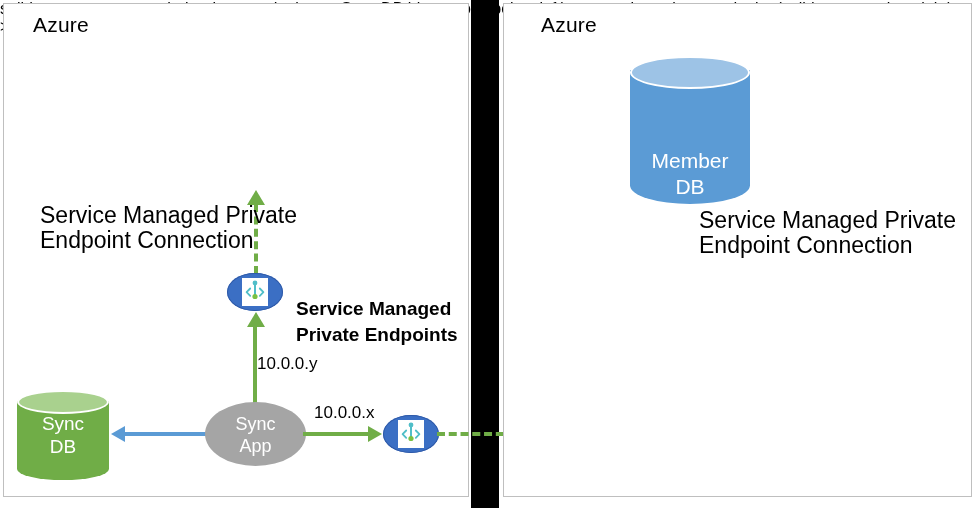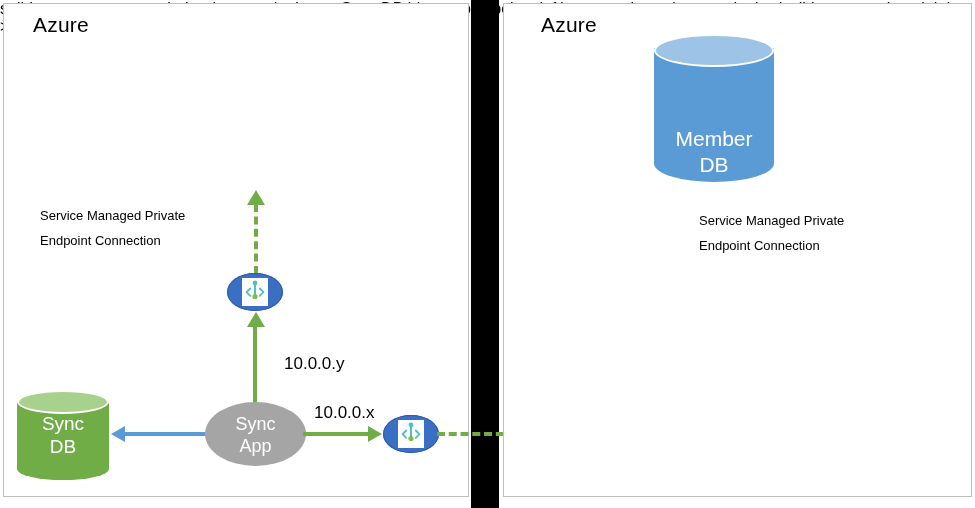--- a/index.html
+++ b/index.html
@@ -62,21 +62,21 @@
     white-space:pre-line;
   }
 
   
   #hub-db{ left:196px; top:44px; width:120px; height:148px; }
   #hub-db .cyl-body{ top:14px; height:134px; background:#5B9BD5; }
   #hub-db .cyl-top{ height:33px; background:#9DC3E6; }
   #hub-db .cyl-label{ top:106px; }
 
   
-  #member-db{ left:630px; top:34px; width:120px; height:148px;margin-left:24px; }
+  #member-db{ left:630px; top:56px; width:120px; height:148px; }
   #member-db .cyl-body{ top:14px; height:134px; background:#5B9BD5; }
   #member-db .cyl-top{ height:33px; background:#9DC3E6; }
   #member-db .cyl-label{ top:92px; }
 
   
   #sync-db{ left:17px; top:390px; width:92px; height:90px; }
   #sync-db .cyl-body{ top:11px; height:79px; background:#70AD47; }
   #sync-db .cyl-top{ height:24px; background:#A9D18E; }
   #sync-db .cyl-label{ top:22px; font-size:19px; line-height:23px; }
 
@@ -144,21 +144,21 @@
     position:absolute;
     width:0;height:0;
     border-top:8px solid transparent;
     border-bottom:8px solid transparent;
     border-right:14px solid #5B9BD5;
   }
 
   
   .note{
     position:absolute;
-    font-size:13px;
+    font-size:23px;
     line-height:25px;
     color:#000000;
     white-space:pre-line;
   }
   .note-bold{
     position:absolute;
     font-size:19px;
     line-height:26px;
     color:#000000;
     font-weight:bold;
@@ -199,22 +199,24 @@
         <path d="M7.2 9.5 L3.6 13.2 L7.2 16.9" fill="none" stroke="#50BEC8" stroke-width="1.8" stroke-linecap="round" stroke-linejoin="round"></path>
         <path d="M16.8 9.5 L20.4 13.2 L16.8 16.9" fill="none" stroke="#50BEC8" stroke-width="1.8" stroke-linecap="round" stroke-linejoin="round"></path>
       </svg>
     </div>
   </div>
 
    solid green arrow up to hub private endpoint --&gt;
   <div class="arrow-up" style="left:247px; top:312px;"></div>
   <div class="v-solid" style="left:253px; top:325px; height:84px;"></div>
 
-
-  <div class="ip-label" style="left:284px; top:354px;">10.0.0.y</div>
+  <div class="note-bold" style="left:296px; top:296px;">Service Managed
+Private Endpoints</div>
+
+  <div class="ip-label" style="left:257px; top:354px;">10.0.0.y</div>
 
   
   <div class="cylinder" id="sync-db">
     <div class="cyl-body"></div>
     <div class="cyl-top"></div>
     <div class="cyl-label">Sync
 DB</div>
   </div>
 
    Sync DB blue arrow (points left) --&gt;

